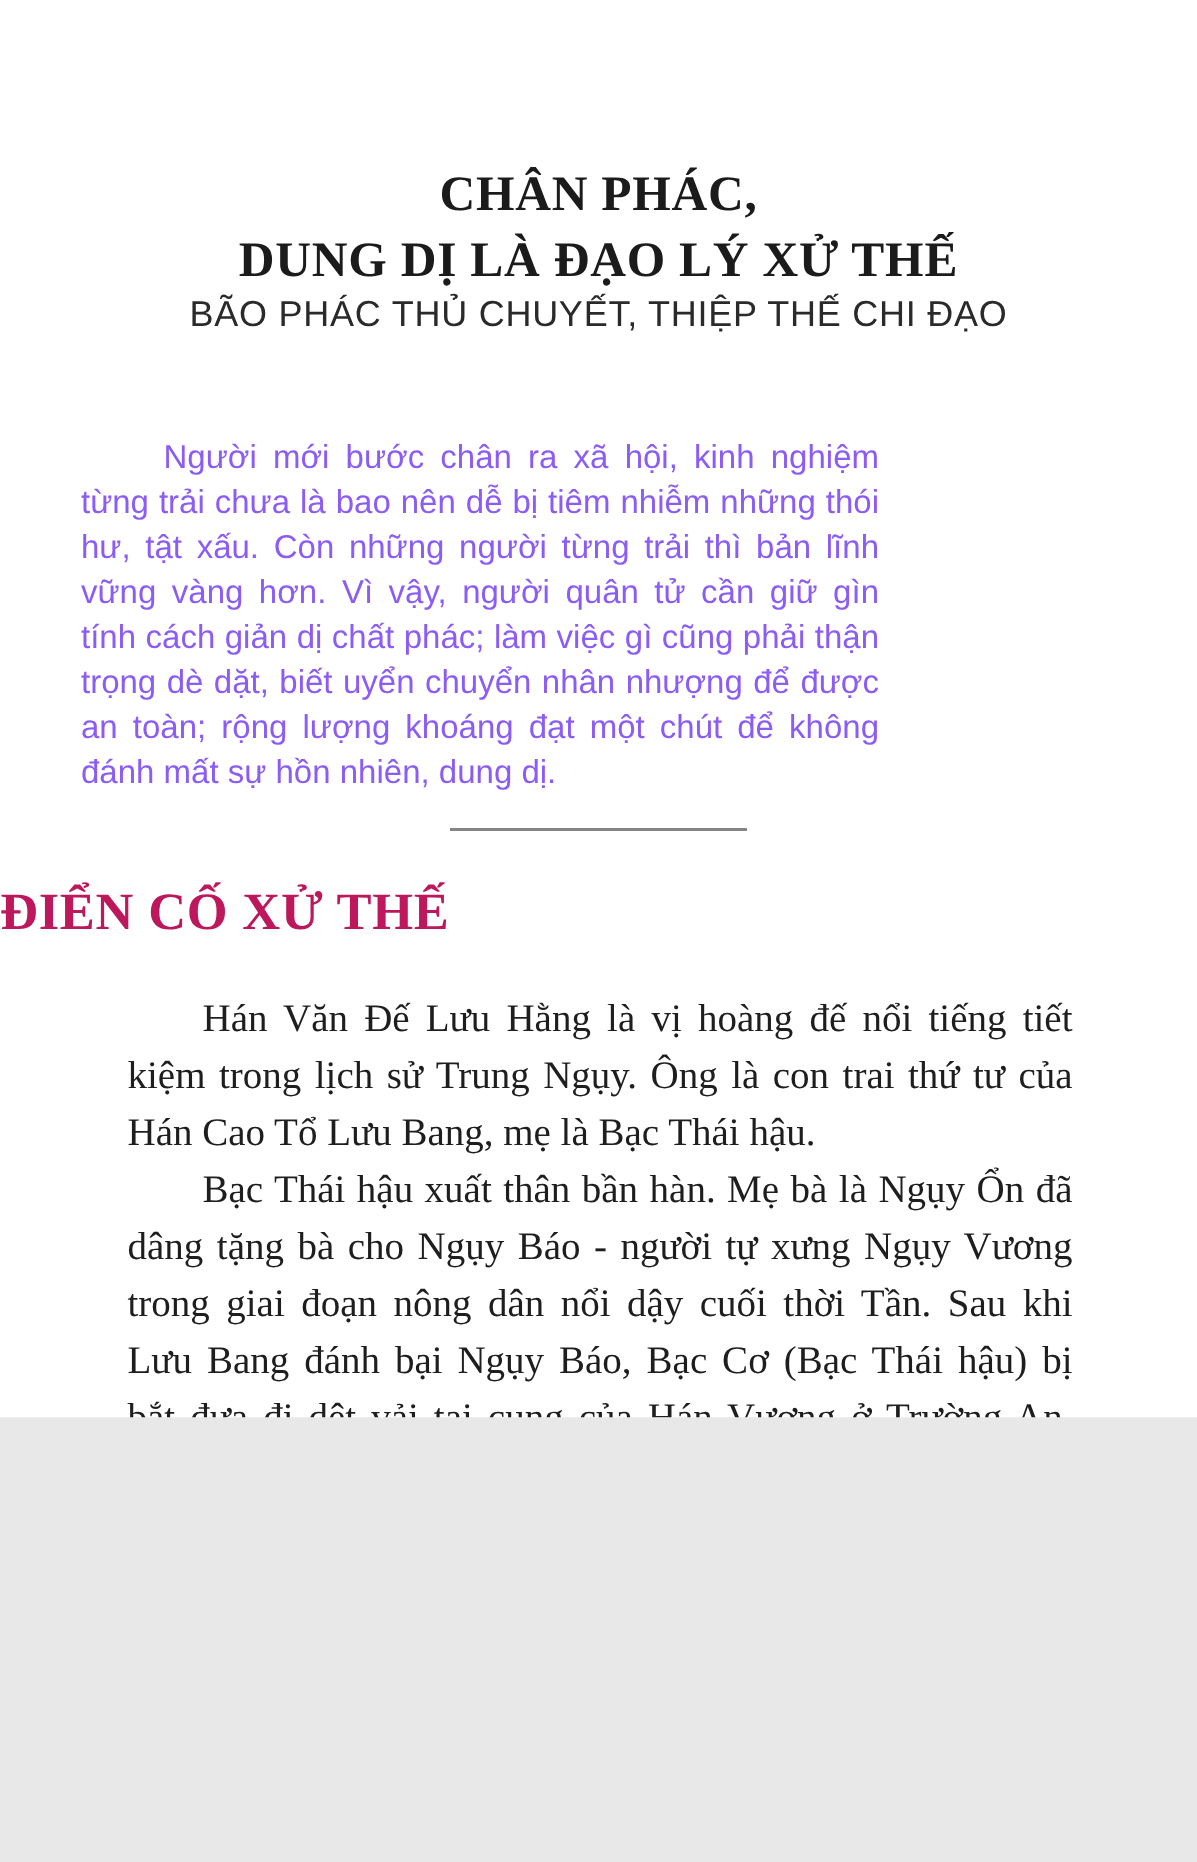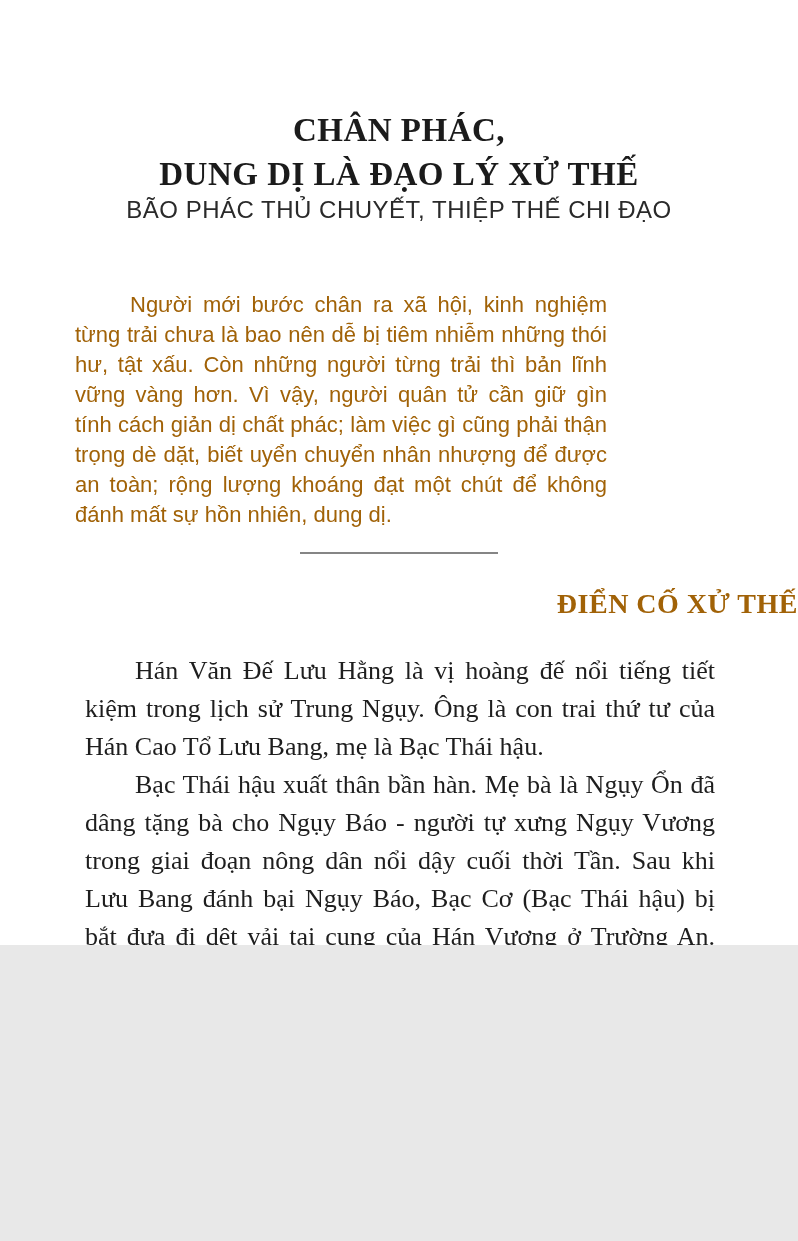--- a/index.html
+++ b/index.html
@@ -26,43 +26,43 @@
   }
   .chapter-subtitle {
     text-align: center;
     font-family: "Liberation Sans", "DejaVu Sans", sans-serif;
     font-weight: 500;
     font-size: 24px;
     color: #2a2a2a;
     letter-spacing: 0.5px;
   }
   .lead-quote {
-    margin: 66px 133px 0 75px;
+    margin: 66px 133px 0 54px;
     width: 532px;
     font-family: "Liberation Sans", "DejaVu Sans", sans-serif;
     font-size: 22px;
     line-height: 30px;
-    color: #a16207;
+    color: #8b5cf6;
     text-align: justify;
     text-indent: 55px;
   }
   .divider {
     width: 198px;
     height: 0;
     border: none;
     border-top: 2px solid #858585;
     margin: 22px auto 0 auto;
   }
   .section-heading {
     margin-top: 34px;
-    text-align: right;
+    text-align: left;
     font-family: "Liberation Serif", "DejaVu Serif", serif;
     font-weight: bold;
-    font-size: 28px;
-    color: #a16207;
+    font-size: 35px;
+    color: #be185d;
     letter-spacing: 0.5px;
   }
   .body-text {
     margin: 32px 83px 0 85px;
     width: 630px;
   }
   .body-text p {
     font-family: "Liberation Serif", "DejaVu Serif", serif;
     font-size: 26px;
     line-height: 38px;

